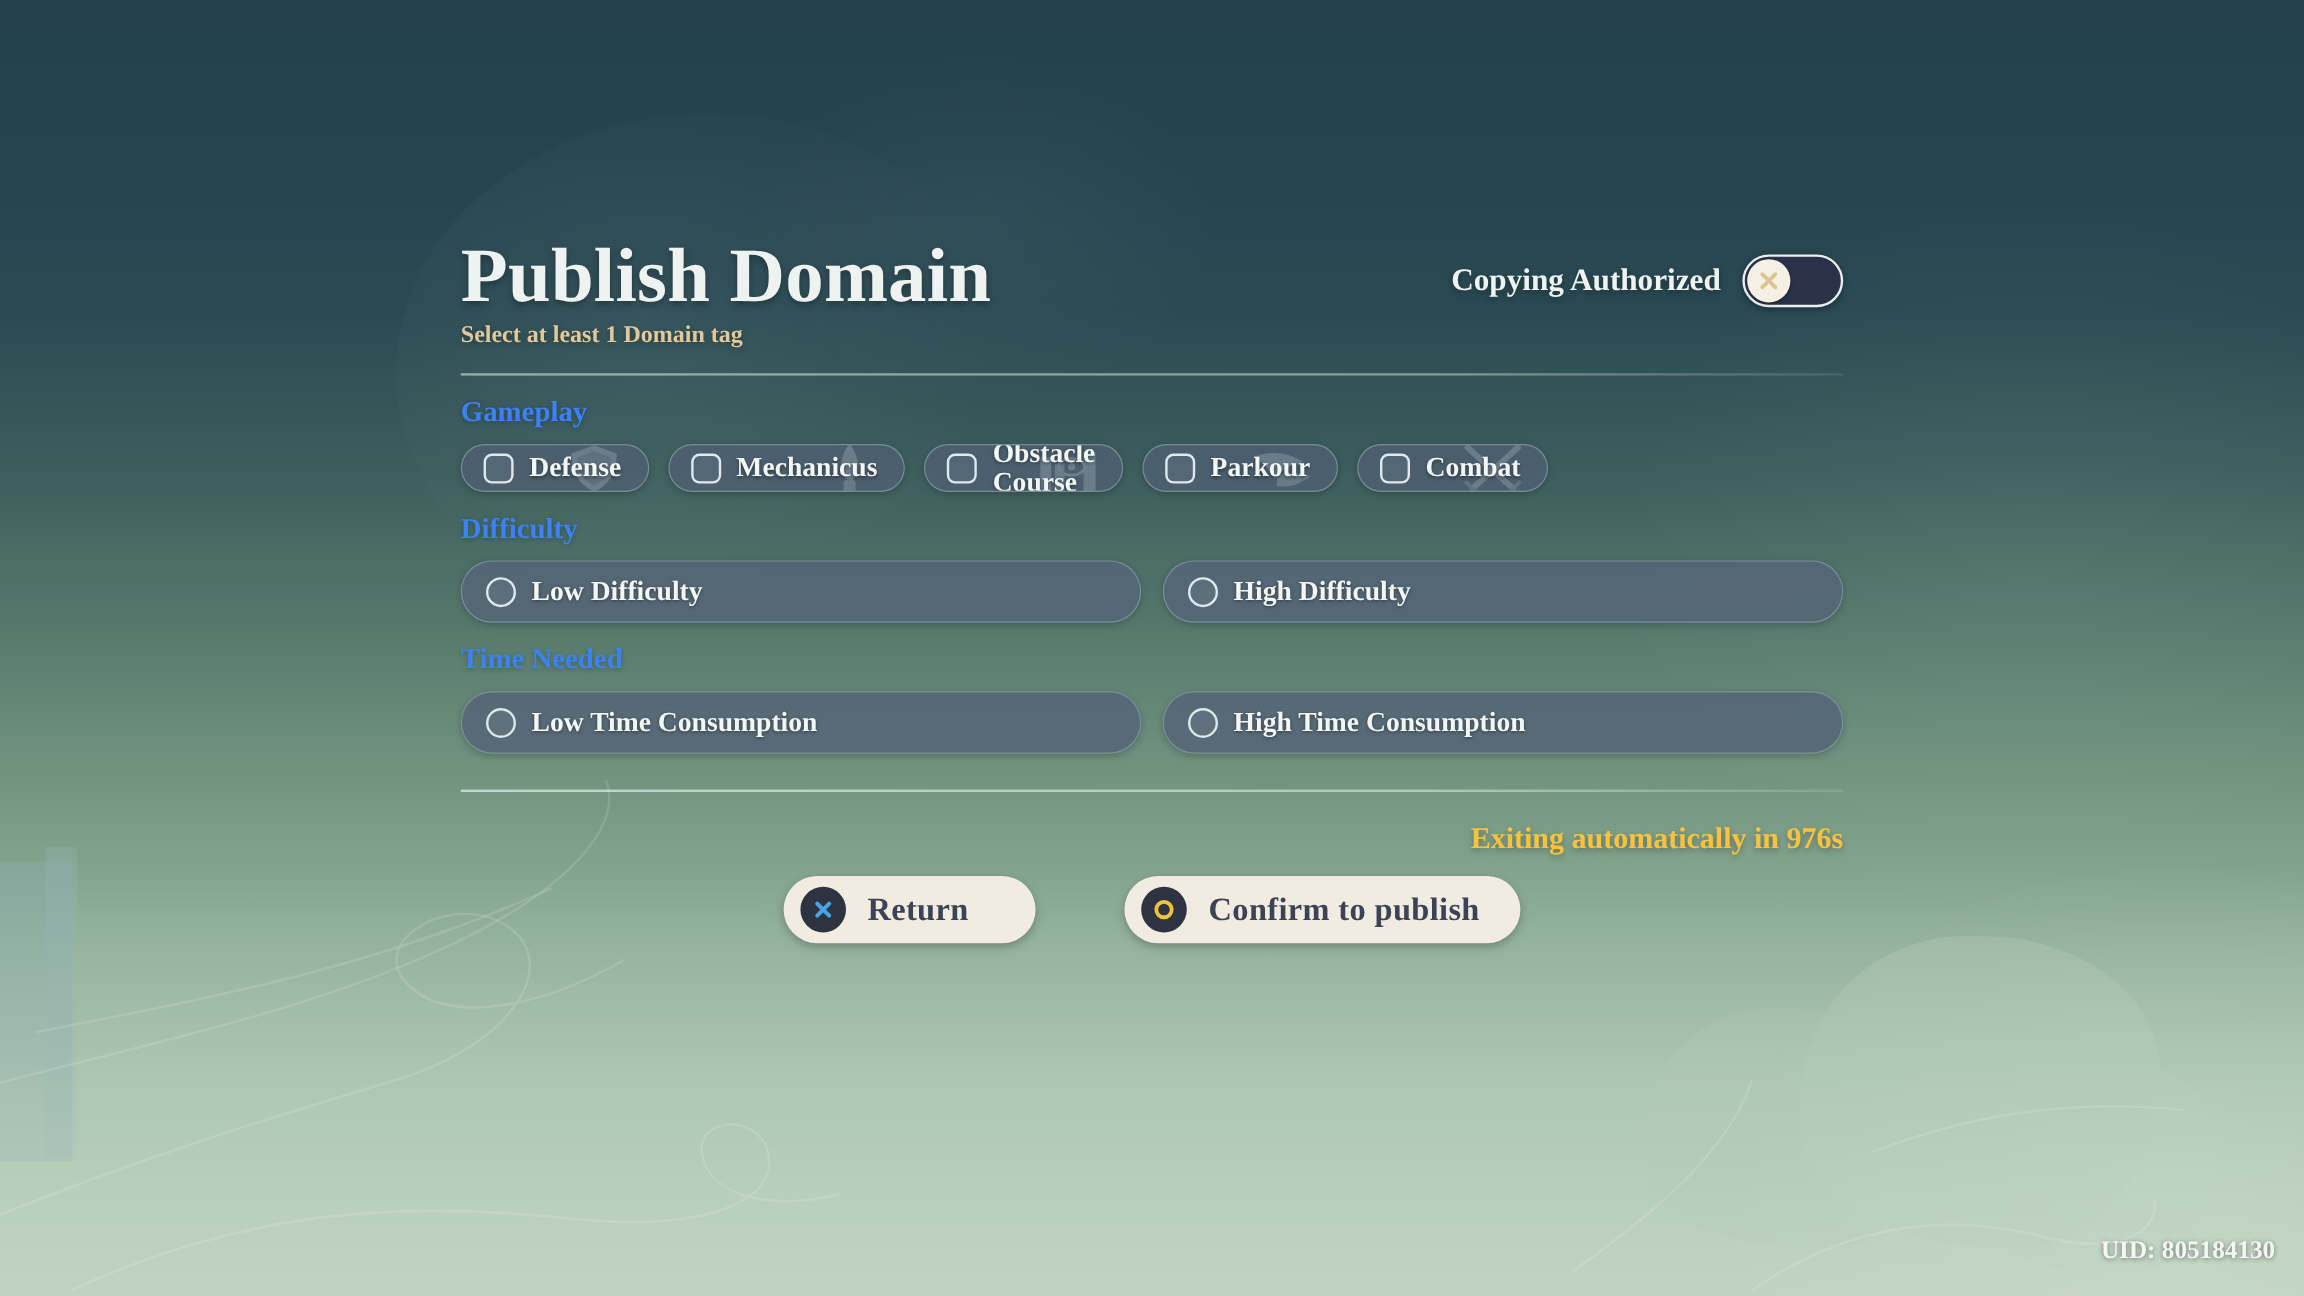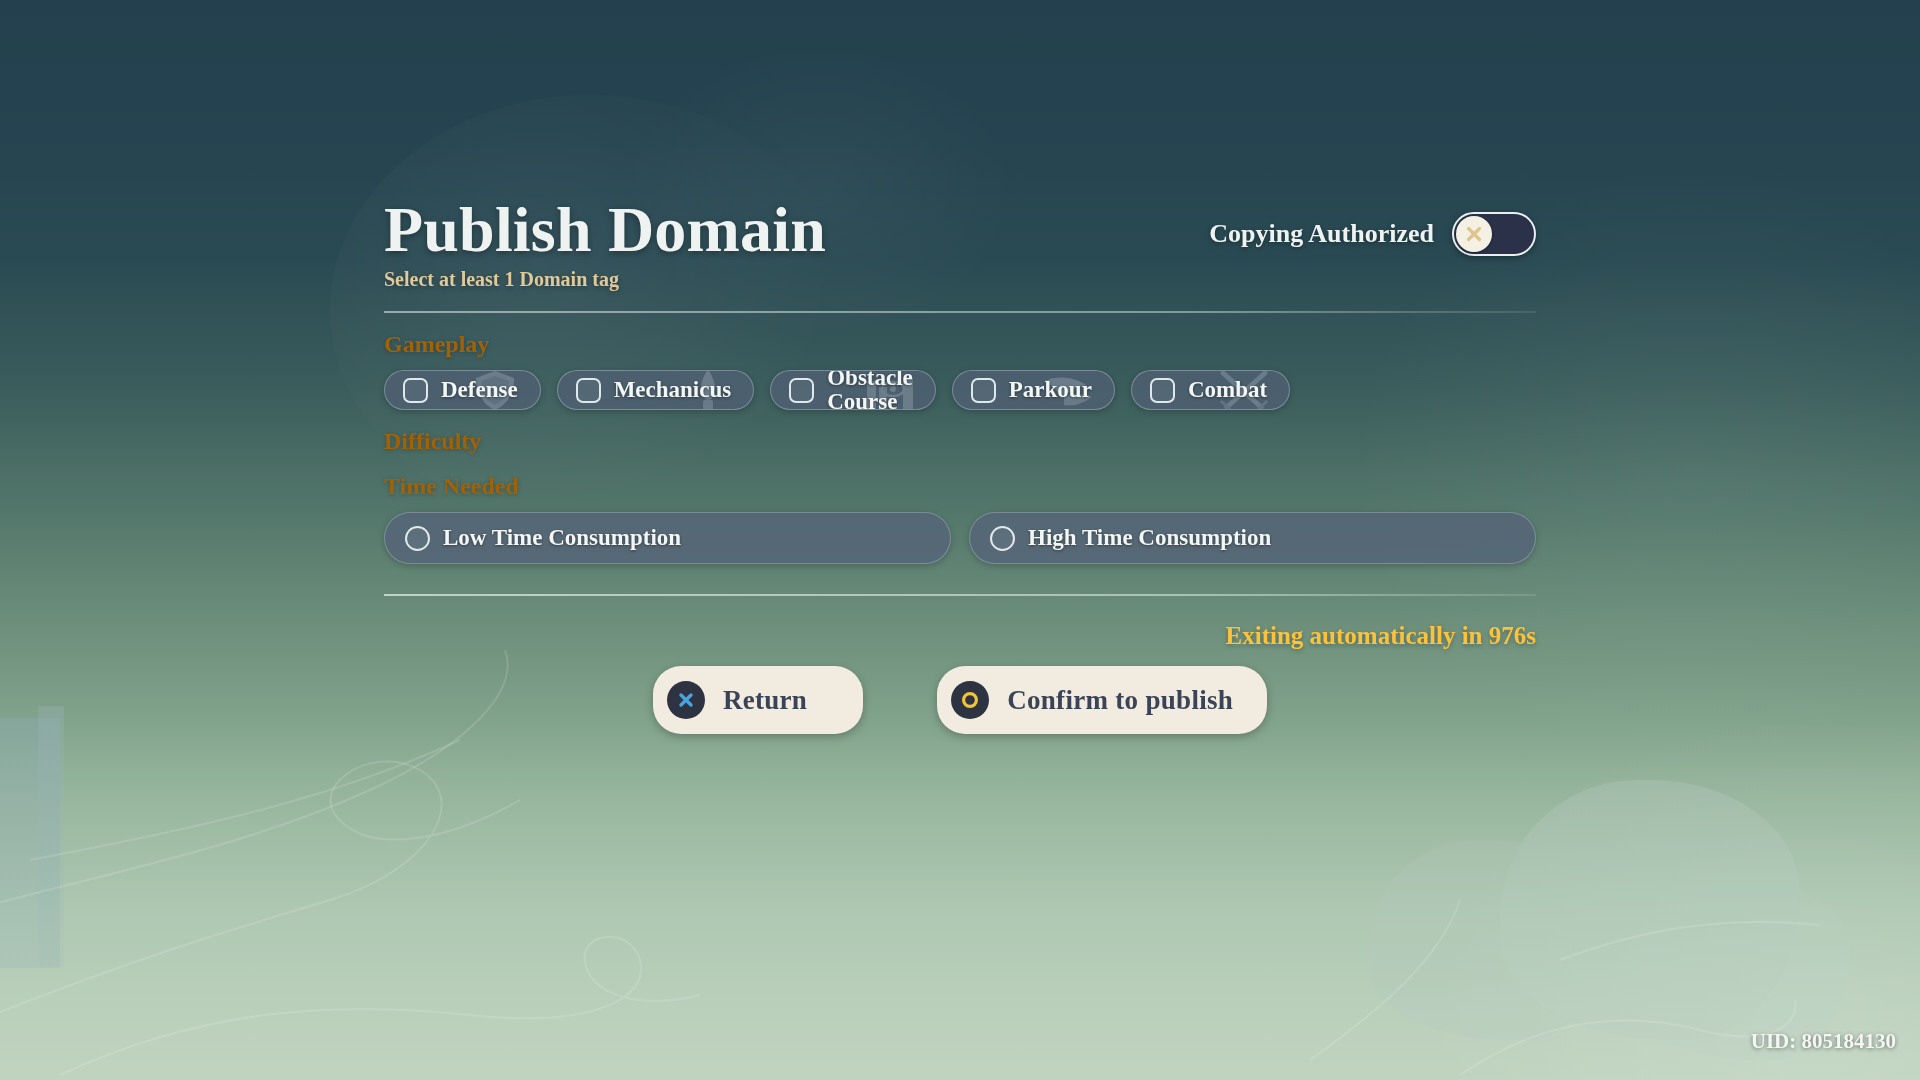--- a/index.html
+++ b/index.html
@@ -106,21 +106,21 @@
     margin-top:20px; height:2px;
     background:linear-gradient(90deg, rgba(230,240,238,0.55), rgba(230,240,238,0.45) 70%, rgba(230,240,238,0.10));
   }
   .divider-bottom {
     margin-top:30px; height:2px;
     background:linear-gradient(90deg, rgba(240,248,244,0.65), rgba(240,248,244,0.50) 70%, rgba(240,248,244,0.12));
   }
 
   .group { margin-top:18px; }
   .group-label {
-    font-size:24px; font-weight:700; color:#a16207;
+    font-size:24px; font-weight:700; color:#3b82f6;
     text-shadow:0 1px 4px rgba(0,0,0,0.25);
   }
 
   .tag-row { display:flex; gap:16px; margin-top:12px; }
 
   .tag-pill {
     position:relative; overflow:hidden;
     height:40px; border-radius:26px;
     background:rgba(78,95,113,0.82);
     border:1px solid rgba(176,196,206,0.45);
@@ -166,21 +166,21 @@
   .timer {
     margin-top:26px; text-align:right;
     font-size:25px; font-weight:700; color:#fcc23c;
     text-shadow:0 2px 5px rgba(0,0,0,0.28);
   }
 
   .btn-row {
     margin-top:16px; display:flex; justify-content:center; gap:74px;
   }
   .btn {
-    height:68px; border-radius:28px; background:#f2ece0;
+    height:56px; border-radius:28px; background:#f2ece0;
     display:flex; align-items:center; gap:18px;
     padding:0 44px 0 14px;
     box-shadow:0 3px 8px rgba(0,0,0,0.25);
   }
   .btn-badge {
     flex:0 0 auto; width:38px; height:38px; border-radius:50%;
     background:#2d3340; display:flex; align-items:center; justify-content:center;
   }
   .btn-label {
     font-size:27px; font-weight:700; color:#3b4457; letter-spacing:0.3px;
@@ -307,20 +307,30 @@
               </g>
             </svg>
         </div>
       </div>
 
     </div>
   </div>
 
   <div class="group">
     <div class="group-label">Difficulty</div>
+    <div class="opt-row">
+      <div class="opt-pill">
+        <div class="cb-circle"></div>
+        <div class="opt-text">Low Difficulty</div>
+      </div>
+      <div class="opt-pill">
+        <div class="cb-circle"></div>
+        <div class="opt-text">High Difficulty</div>
+      </div>
+    </div>
   </div>
 
   <div class="group">
     <div class="group-label">Time Needed</div>
     <div class="opt-row">
       <div class="opt-pill">
         <div class="cb-circle"></div>
         <div class="opt-text">Low Time Consumption</div>
       </div>
       <div class="opt-pill">

